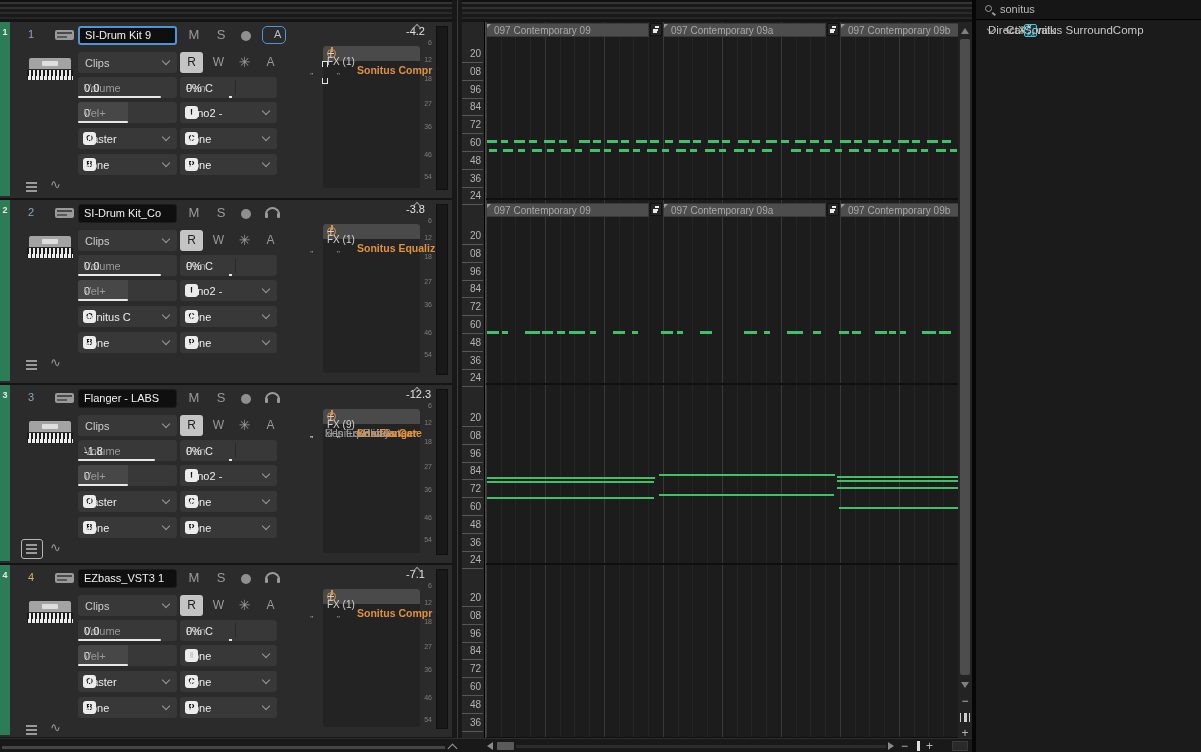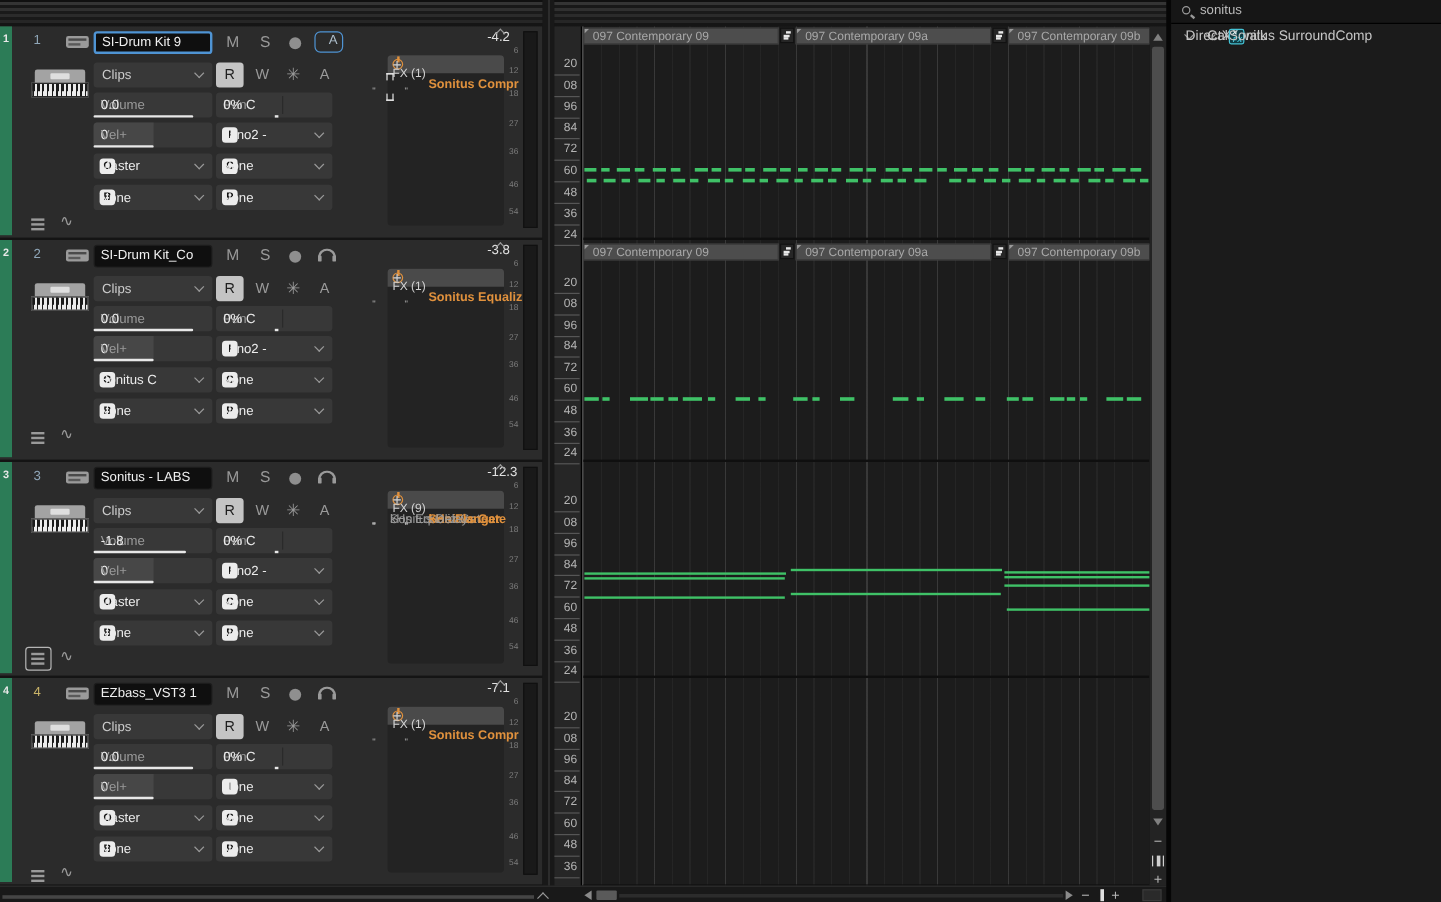--- a/index.html
+++ b/index.html
@@ -384,21 +384,21 @@
       <div class="track" style="top: 385px; height: 178px;">
     <div class="gstrip">
       <span class="gnum">3</span>
     </div>
     <span class="tnum" style="color: rgb(143, 166, 184);">3</span>
     <span class="devicon">
           <i></i>
           <b></b>
         </span>
     <div class="namebox">
-      <span>Sonitus - LABS</span>
+      <span>Flanger - LABS</span>
     </div>
     <span class="mbtn mute">M</span>
     <span class="mbtn solo">S</span>
     <span class="recdot"></span>
     <span class="echo echo-hp"></span>
     <div class="kbicon">
       <span class="kb-top">
             <i></i>
           </span>
           <span class="kb-keys"></span>

